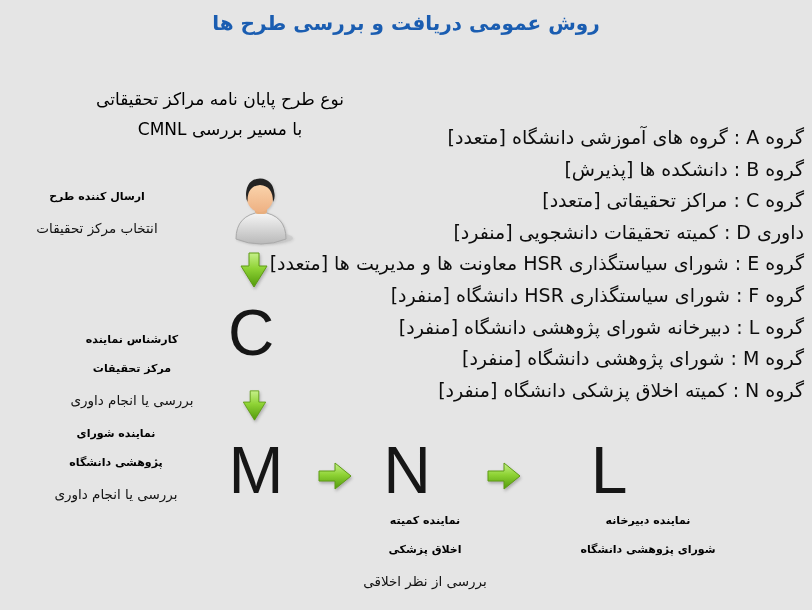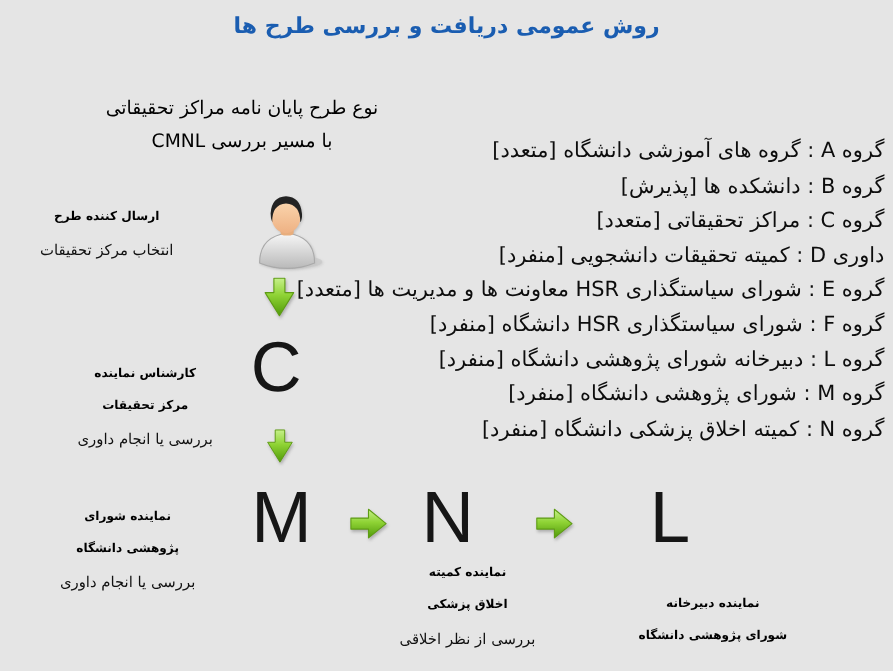--- a/index.html
+++ b/index.html
@@ -15,23 +15,23 @@
     position:absolute;top:84px;left:70px;width:300px;text-align:center;direction:rtl;
     font-weight:normal;font-size:17px;
   }
   .header-block .hline{line-height:30px;white-space:nowrap;}
   
   .stage-block{position:absolute;text-align:center;direction:rtl;}
   .stage-title{font-weight:bold;font-size:11px;line-height:29px;white-space:nowrap;}
   .stage-sub{font-size:13.5px;line-height:20px;margin-top:7px;white-space:nowrap;color:#111;}
   .sender-block{top:182px;left:8px;width:178px;}
   .expert-block{top:281px;left:33px;width:198px;margin-top:44px;}
-  .council-block{top:419px;left:22px;width:188px;margin-top:36px;}
+  .council-block{top:419px;left:22px;width:188px;}
   .ethics-block{top:506px;left:305px;width:240px;}
-  .secretariat-block{top:534px;left:524px;width:248px;}
+  .secretariat-block{top:506px;left:524px;width:248px;}
   
   .letter{
     position:absolute;text-align:center;font-family:"Liberation Sans","DejaVu Sans",sans-serif;
     font-weight:400;color:#161616;line-height:1;letter-spacing:0;
   }
   .letter-c{left:215px;top:301px;width:72px;font-size:64px;}
   .letter-m{left:213px;top:437px;width:86px;font-size:66px;}
   .letter-n{left:367px;top:437px;width:80px;font-size:66px;}
   .letter-l{left:572px;top:437px;width:74px;font-size:66px;}
   

